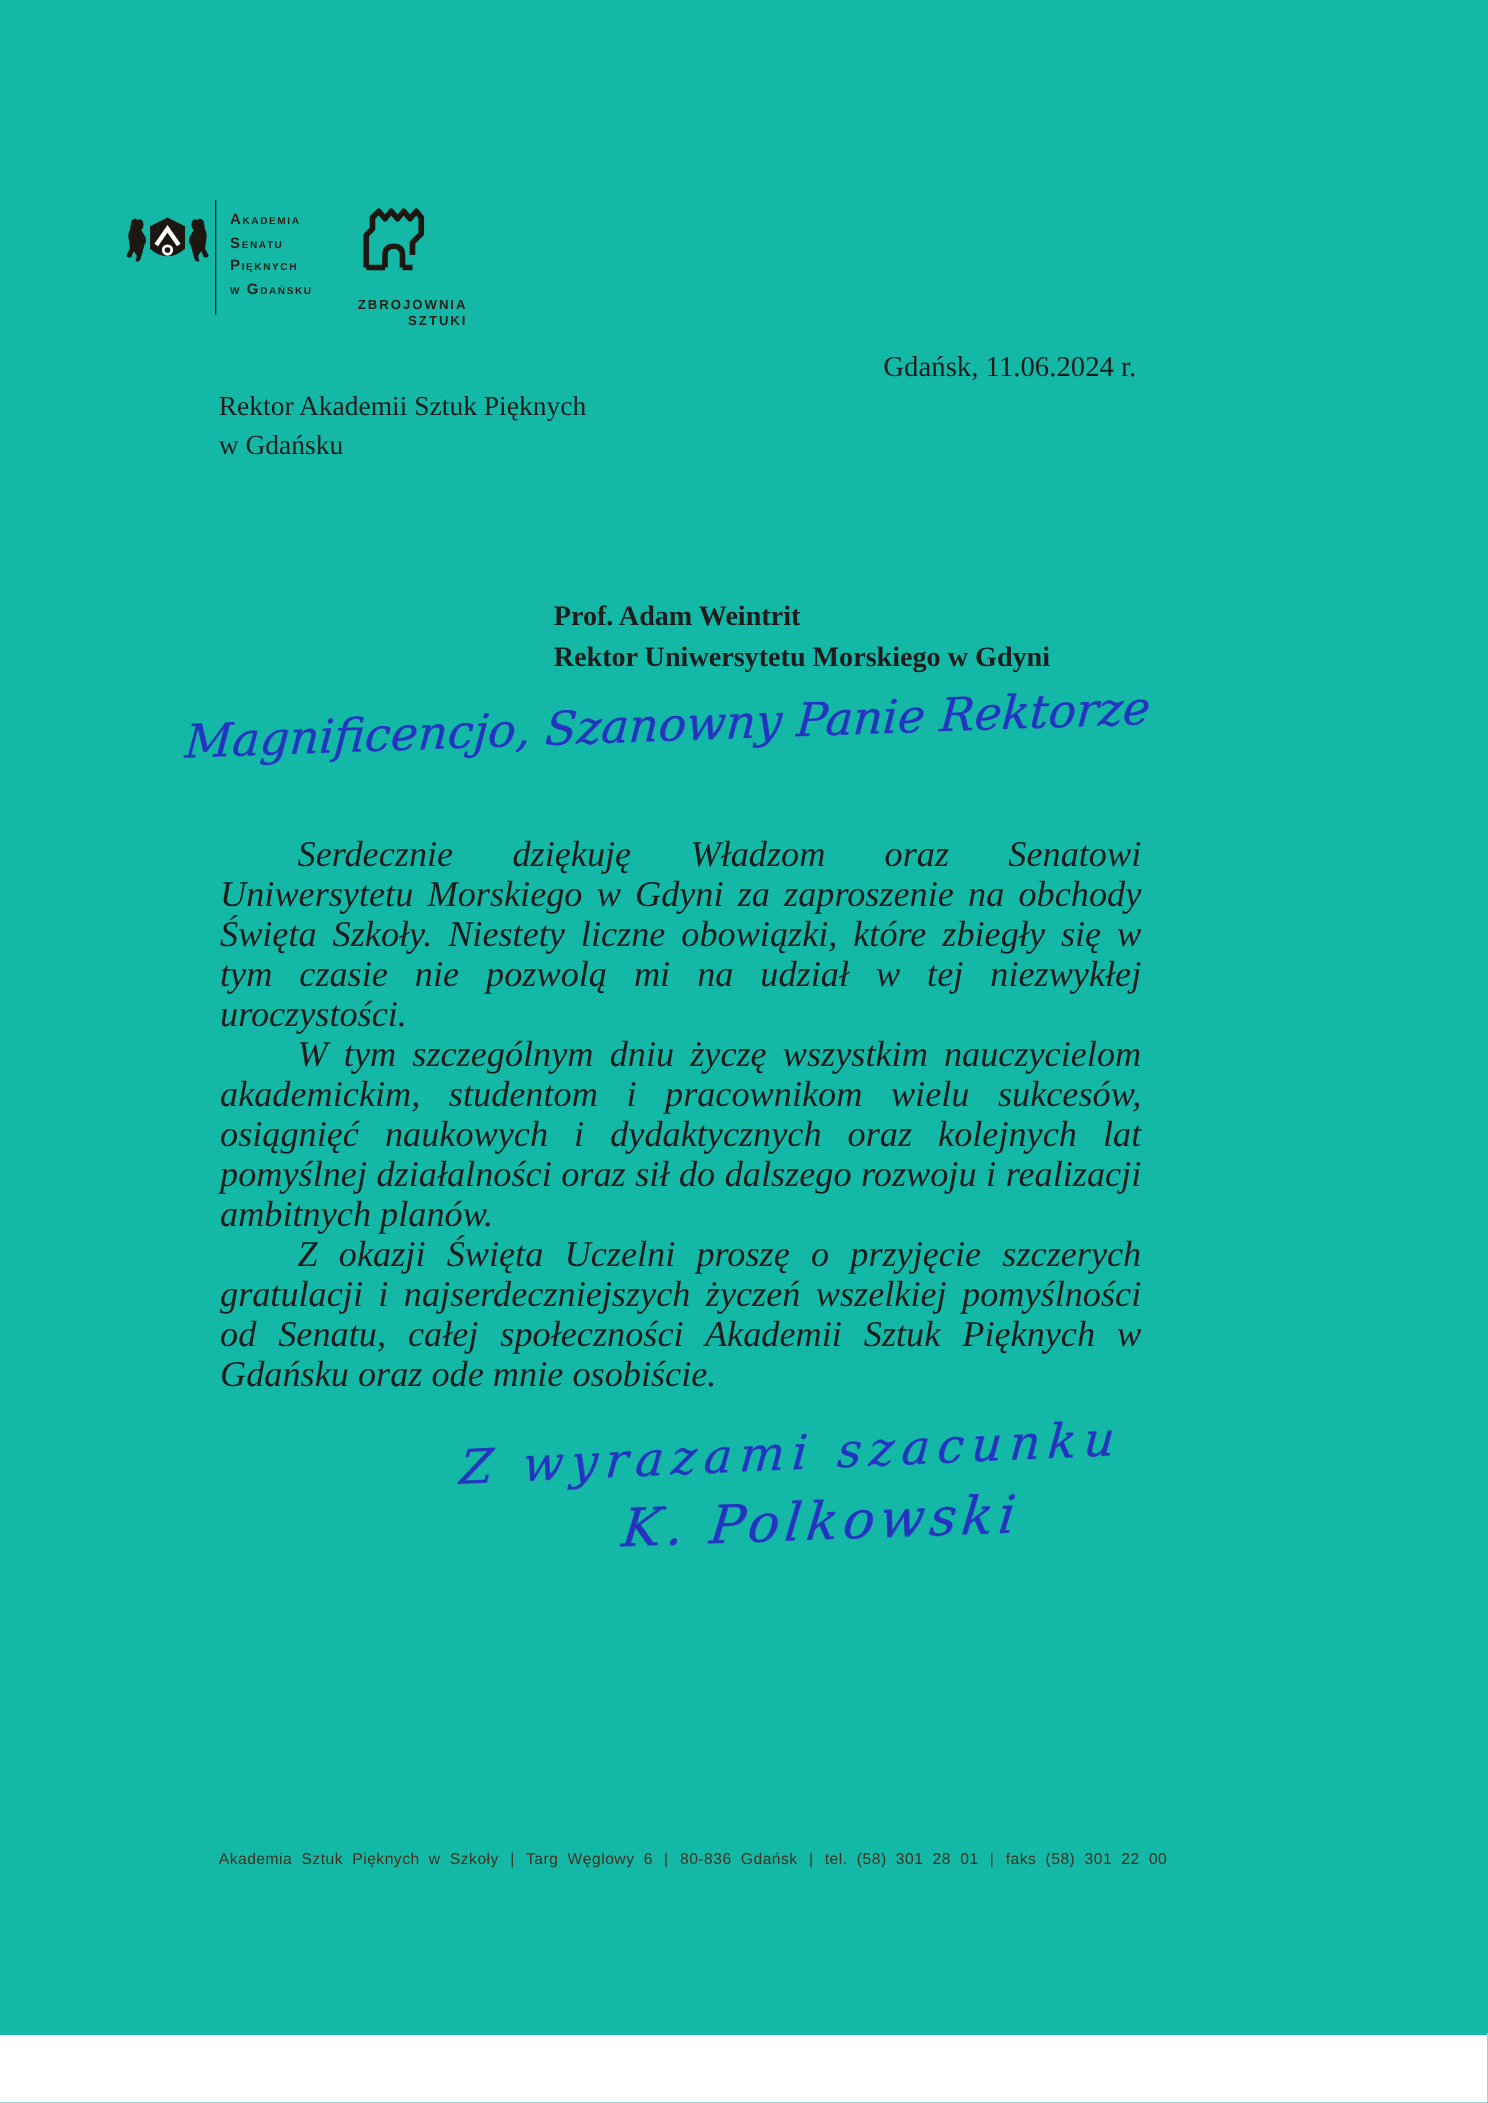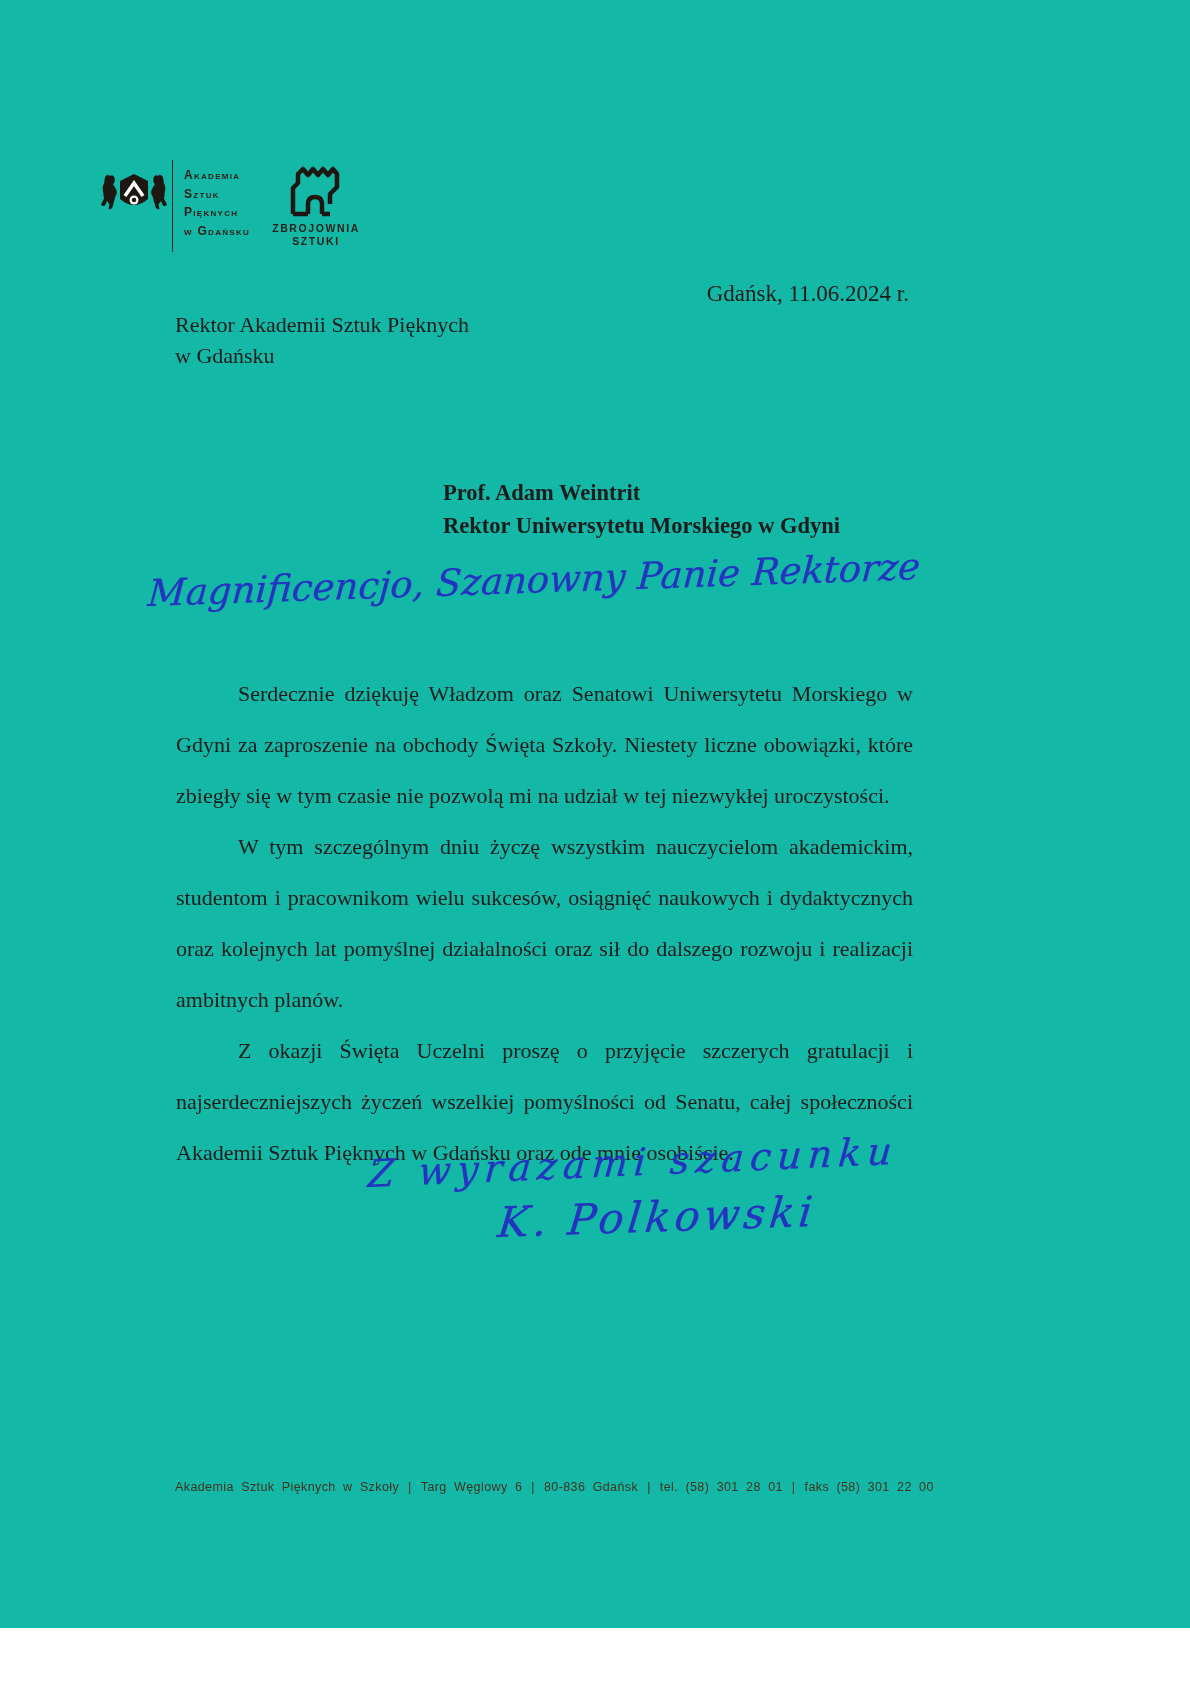--- a/index.html
+++ b/index.html
@@ -18,22 +18,22 @@
   .crest{position:absolute;left:100px;top:168px;width:68px;height:50px;}
   .lh-divider{position:absolute;left:172px;top:160px;width:1px;height:92px;background:#2b211a;}
   .uni-name{
     position:absolute;left:184px;top:166px;
     font-family:"Liberation Sans", sans-serif;
     font-size:12px;line-height:18.5px;letter-spacing:1.3px;
     font-variant:small-caps;font-weight:600;color:#2b211a;
   }
   .armoury{position:absolute;left:286px;top:165px;width:58px;height:52px;}
   .gallery-name{
-    position:absolute;left:258px;top:222px;width:116px;
-    text-align:center;
+    position:absolute;left:258px;top:238px;width:116px;
+    text-align:right;
     font-family:"Liberation Sans", sans-serif;
     font-size:10.5px;line-height:13px;letter-spacing:1.6px;
     font-weight:700;color:#2b211a;text-transform:uppercase;
   }
   .office-title{
     position:absolute;left:538px;top:182px;
     font-family:"Liberation Sans", sans-serif;
     font-size:28px;font-weight:700;letter-spacing:46px;
     color:#241a12;white-space:nowrap;
   }
@@ -70,22 +70,23 @@
   .closing-signature{
     margin-left:130px;margin-top:2px;
     font-size:42px;letter-spacing:4px;
     transform:rotate(-2deg) skewX(-8deg);
     transform-origin:left center;
   }
 
   
   .body-text{
     position:absolute;left:176px;top:668px;width:737px;
-    font-size:22px;line-height:51px;
+    font-size:29px;line-height:32px;
     text-align:justify;
+    font-style:italic;
   }
   .body-text p{margin:0;text-indent:62px;}
 
   
   .footer{
     position:absolute;left:175px;top:1480px;width:745px;
     font-family:"Liberation Sans", sans-serif;
     font-size:12.5px;letter-spacing:0.4px;word-spacing:3.5px;
     color:#41321f;white-space:nowrap;
   }
@@ -109,21 +110,21 @@
 
       <circle cx="68" cy="64" r="9" fill="#ffffff"></circle>
       <circle cx="68" cy="64" r="4.5" fill="#1d1712"></circle>
     </svg>
   </div>
 
   <div class="lh-divider"></div>
 
   <div class="uni-name">
     <div>Akademia</div>
-    <div>Sztuk</div>
+    <div>Senatu</div>
     <div>Pięknych</div>
     <div>w Gdańsku</div>
   </div>
 
   <div class="armoury">
     <svg viewBox="0 0 116 104" width="58" height="52" aria-hidden="true">
       <path fill="none" stroke="#1d1712" stroke-width="9" stroke-linejoin="round" d="M14,98 L14,46 L24,36 L24,18 L34,8 L44,20 L54,8 L64,20 L74,8 L84,20 L94,8 L102,18 L102,44 L88,58 L88,78"></path>
       <path fill="none" stroke="#1d1712" stroke-width="9" d="M44,98 L44,78 Q44,64 58,64 Q72,64 72,78 L72,98"></path>
       <path fill="none" stroke="#1d1712" stroke-width="9" d="M14,98 L44,98 M72,98 L88,98"></path>
     </svg>

